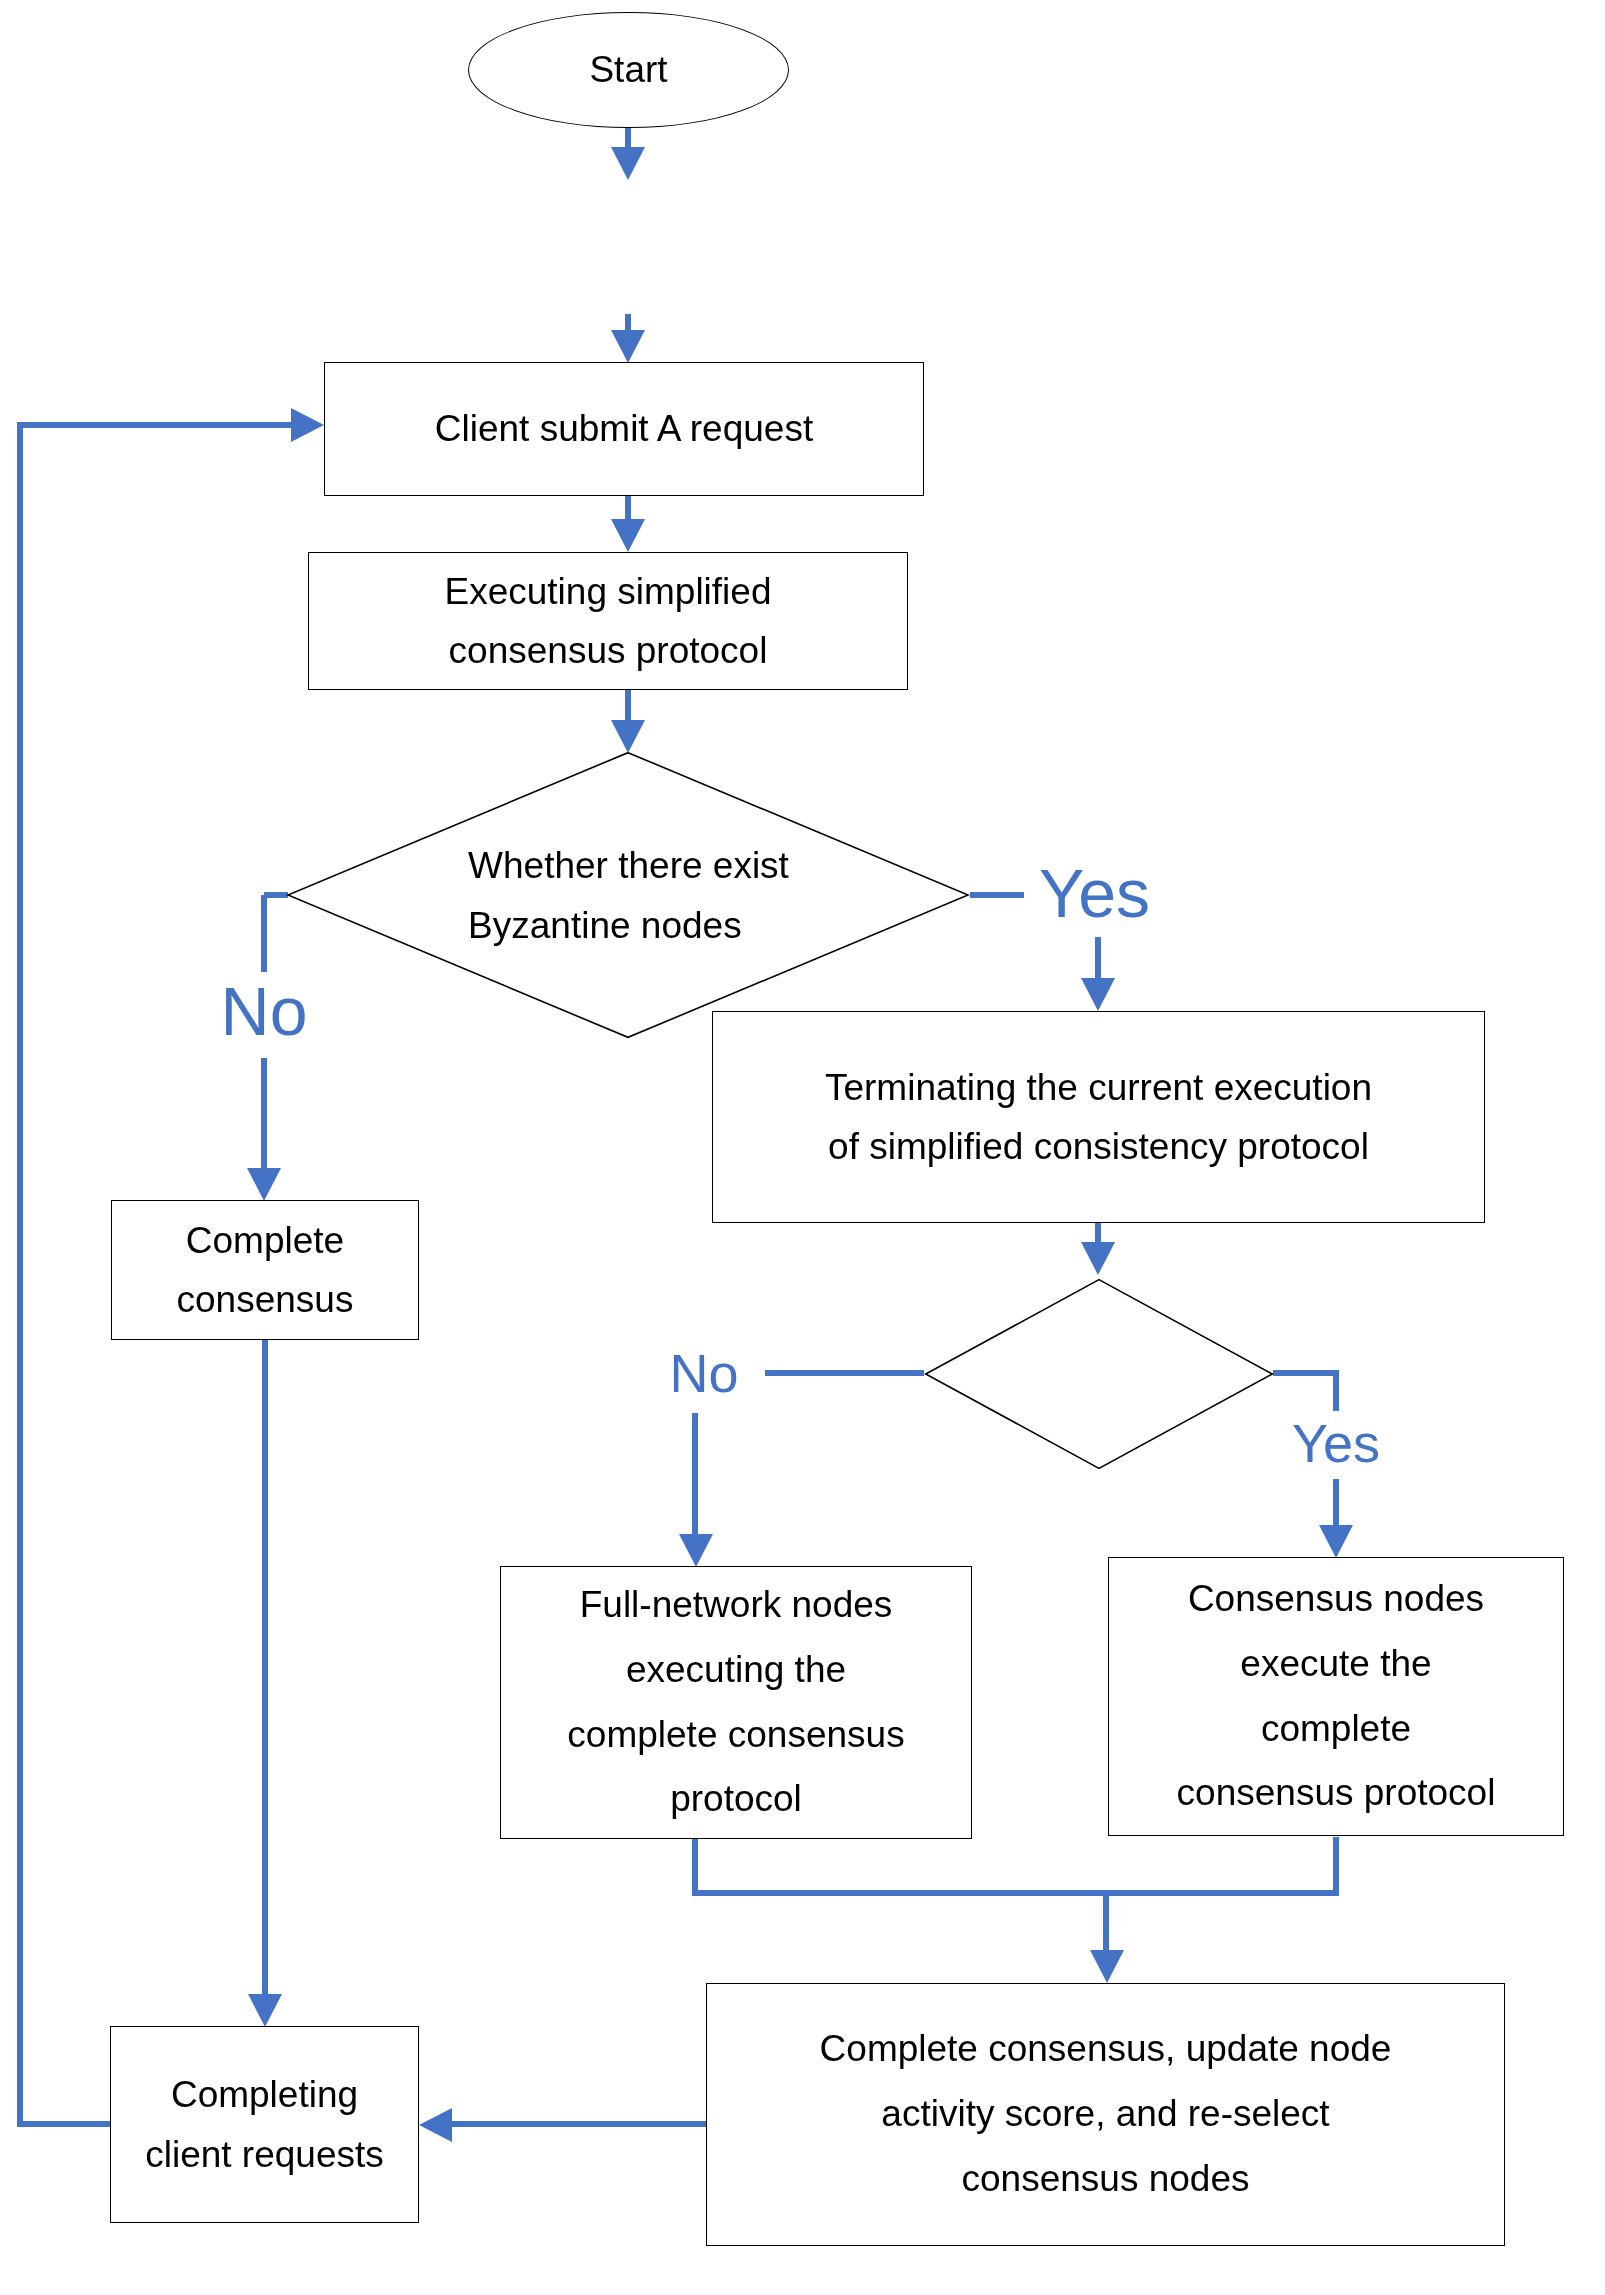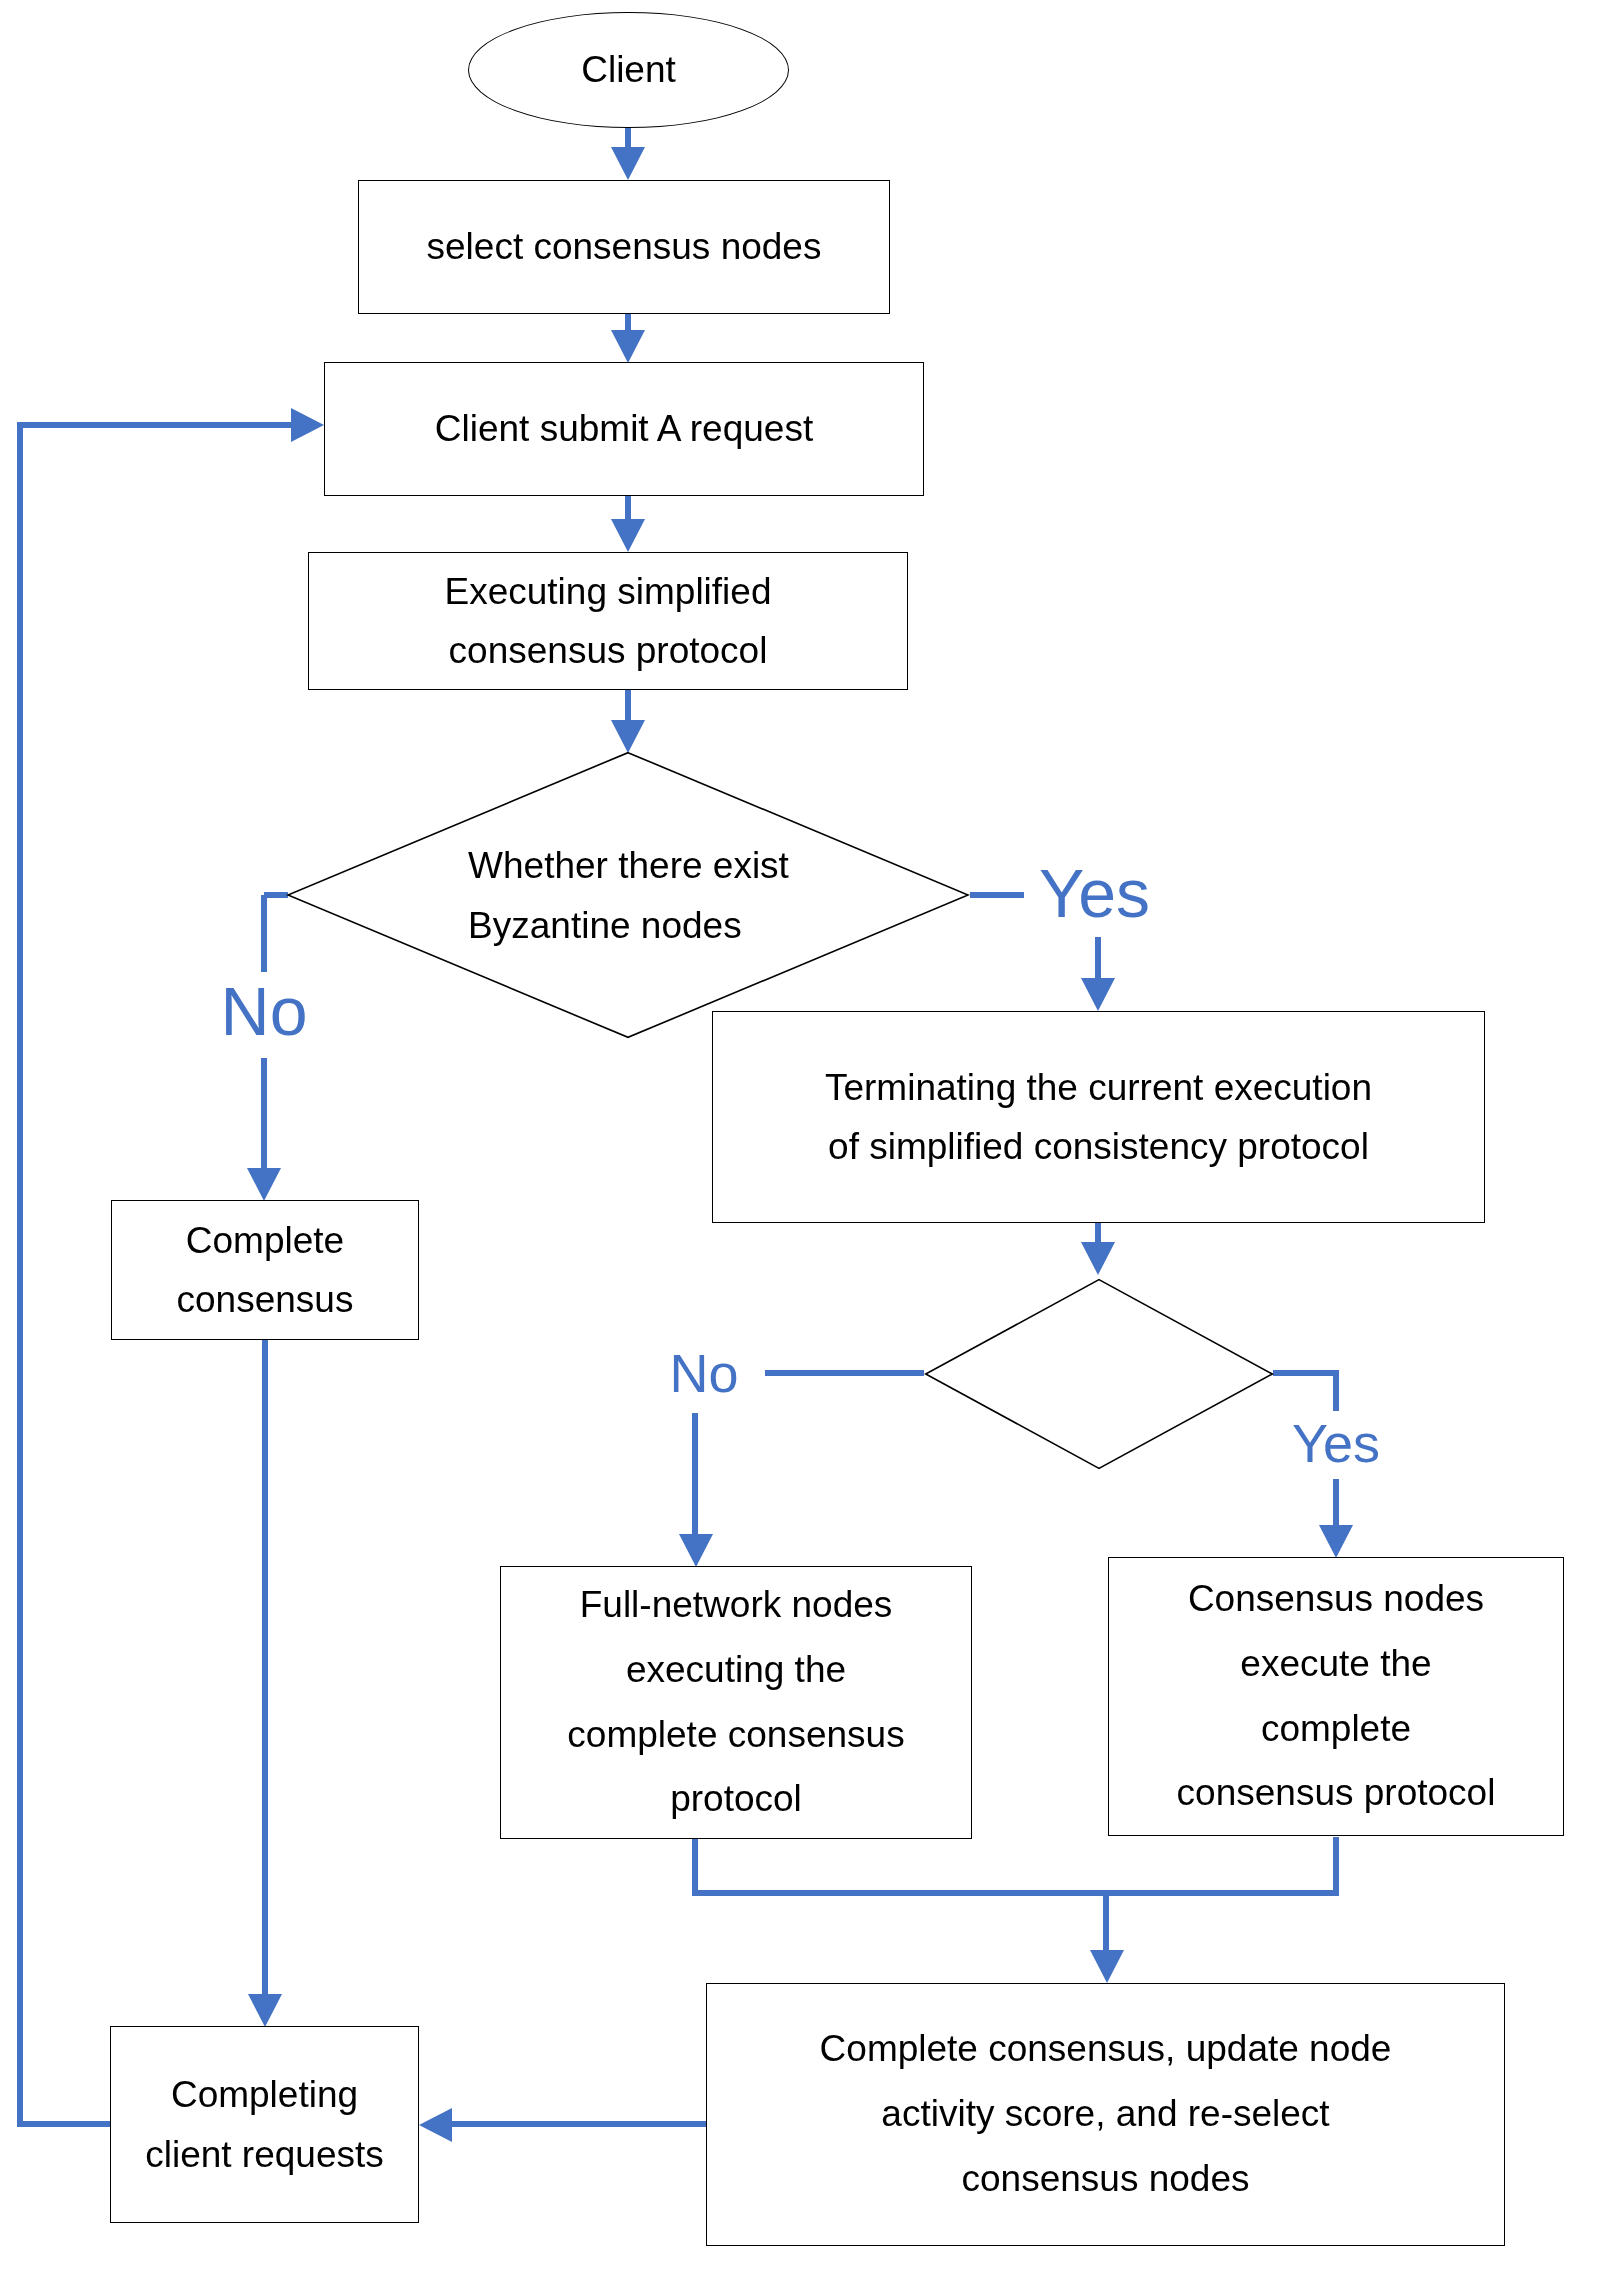--- a/index.html
+++ b/index.html
@@ -113,24 +113,23 @@
 
   <div class="hline" style="left:449px;top:2121px;width:257px;"></div>
   <div class="ah-left" style="left:419px;top:2108px;"></div>
 
   <div class="hline" style="left:20.3px;top:2121px;width:90px;"></div>
   <div class="vline" style="left:17px;top:422px;height:1705px;"></div>
   <div class="hline" style="left:20.3px;top:422px;width:274px;"></div>
   <div class="ah-right" style="left:291px;top:408px;"></div>
 
   <div class="ellipse" style="left:468px;top:12.2px;width:321px;height:116px;">
-      <span>Client</span>
+      <span>Start</span>
     </div>
 
-  <div class="box" style="left:358px;top:180px;width:532px;height:134px;">select consensus nodes</div>
 
   <div class="box" style="left:324px;top:362px;width:600px;height:134px;">Client submit A request</div>
 
   <div class="box" style="left:308px;top:552px;width:600px;height:138px;">Executing simplified
 consensus protocol</div>
 
   <svg class="dsvg" style="left:286px;top:751px;" width="684" height="288" viewBox="0 0 840 354">
     <polygon points="420,2 838,177 420,352 2,177" fill="#ffffff" stroke="#000000" stroke-width="2"></polygon>
   </svg>
   <div class="dtext" style="left:368px;top:806px;width:521px;height:179px;">Whether there exist

